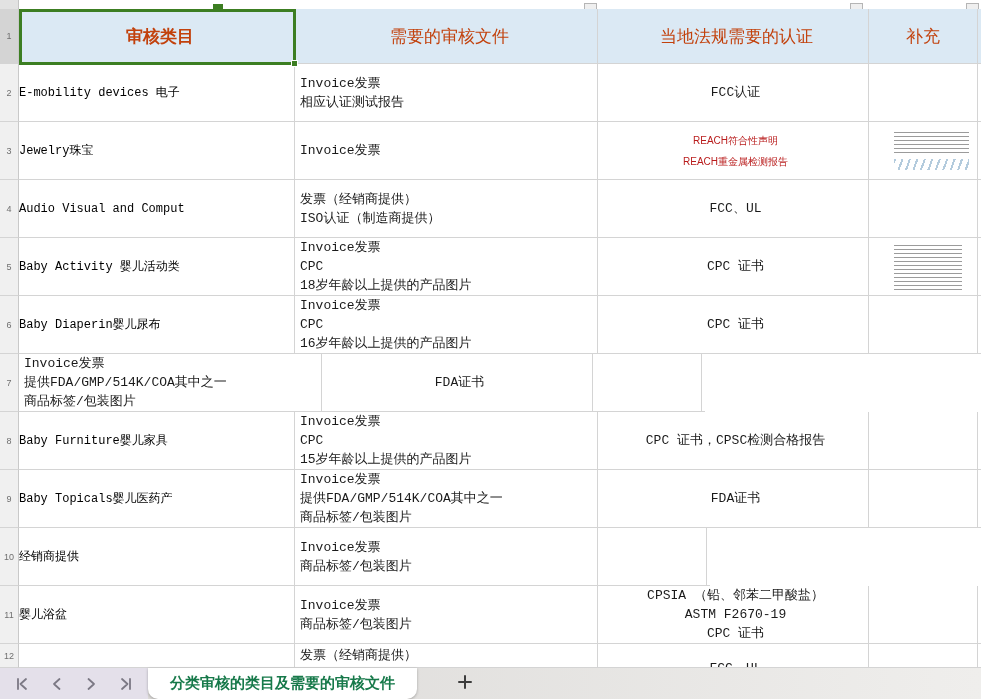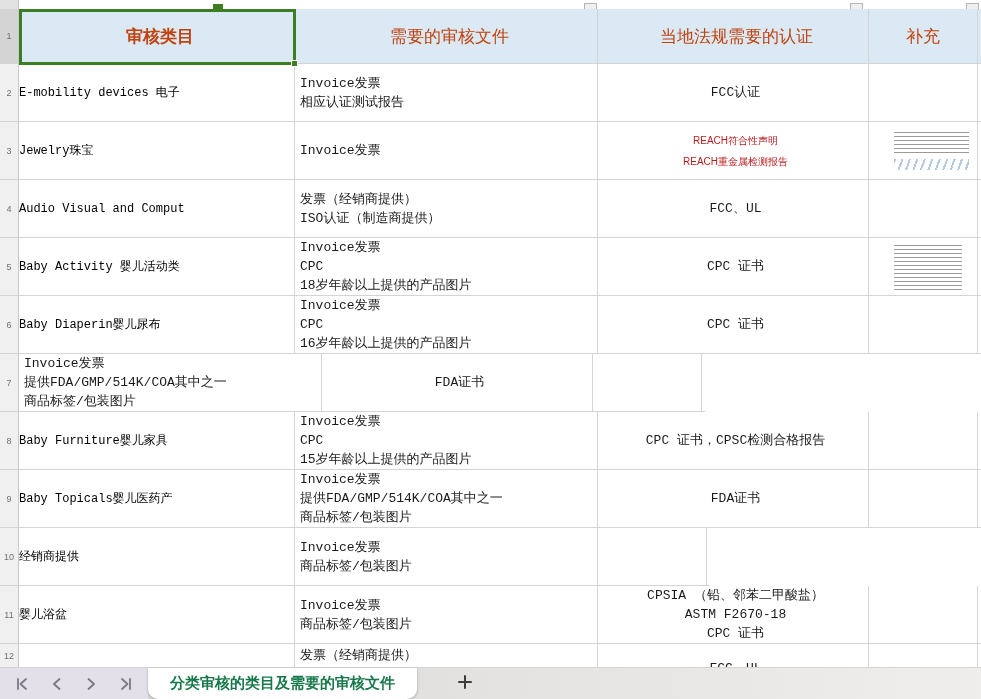--- a/index.html
+++ b/index.html
@@ -250,21 +250,21 @@
           <div class="rownum">11</div>
           <div class="cell colA">
             <span class="cat">婴儿浴盆</span>
           </div>
           <div class="cell colB">
             <div class="line">Invoice发票</div>
             <div class="line">商品标签/包装图片</div>
           </div>
           <div class="cell colC">
             <div class="line">CPSIA （铅、邻苯二甲酸盐）</div>
-            <div class="line">ASTM F2670-18</div>
+            <div class="line">ASTM F2670-19</div>
             <div class="line">CPC 证书</div>
           </div>
           <div class="cell colD"></div>
           <div class="cell colE"></div>
         </div>
         <div class="row partial">
           <div class="rownum">12</div>
           <div class="cell colA"></div>
           <div class="cell colB">
             <div class="line">发票（经销商提供）</div>

